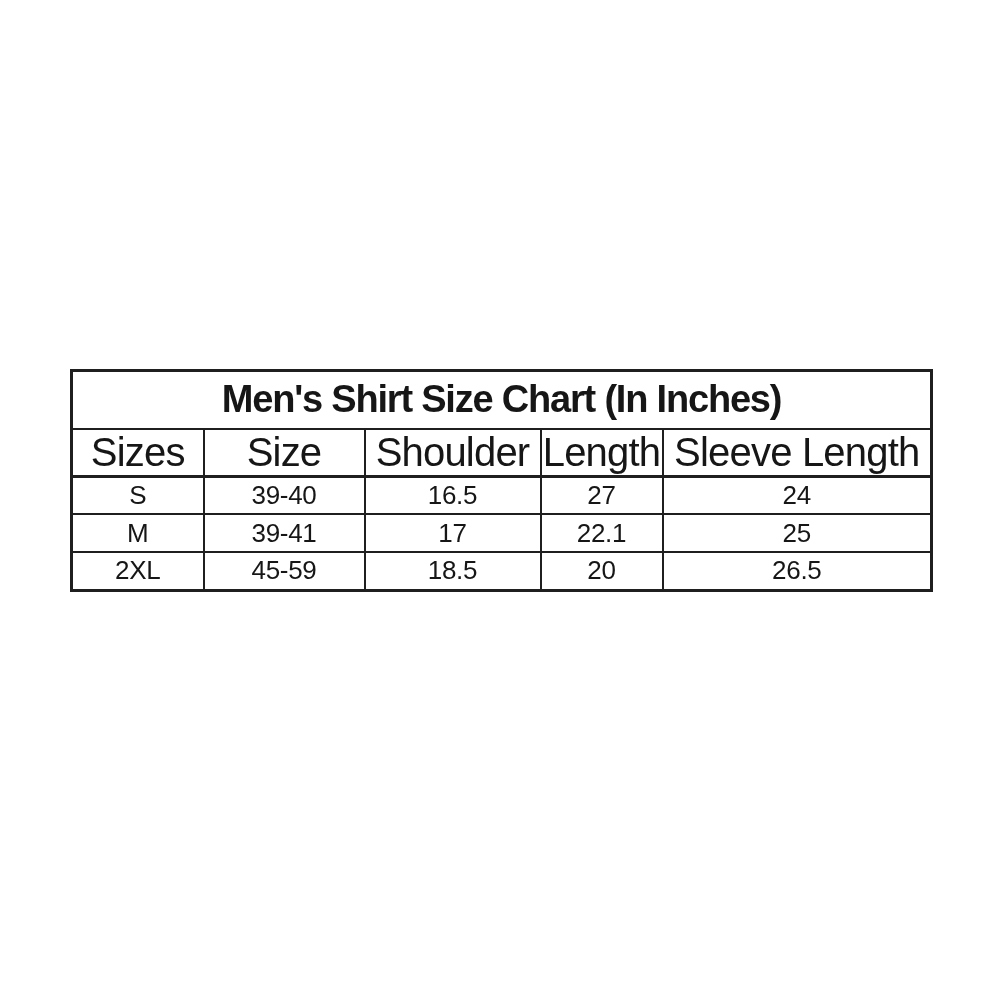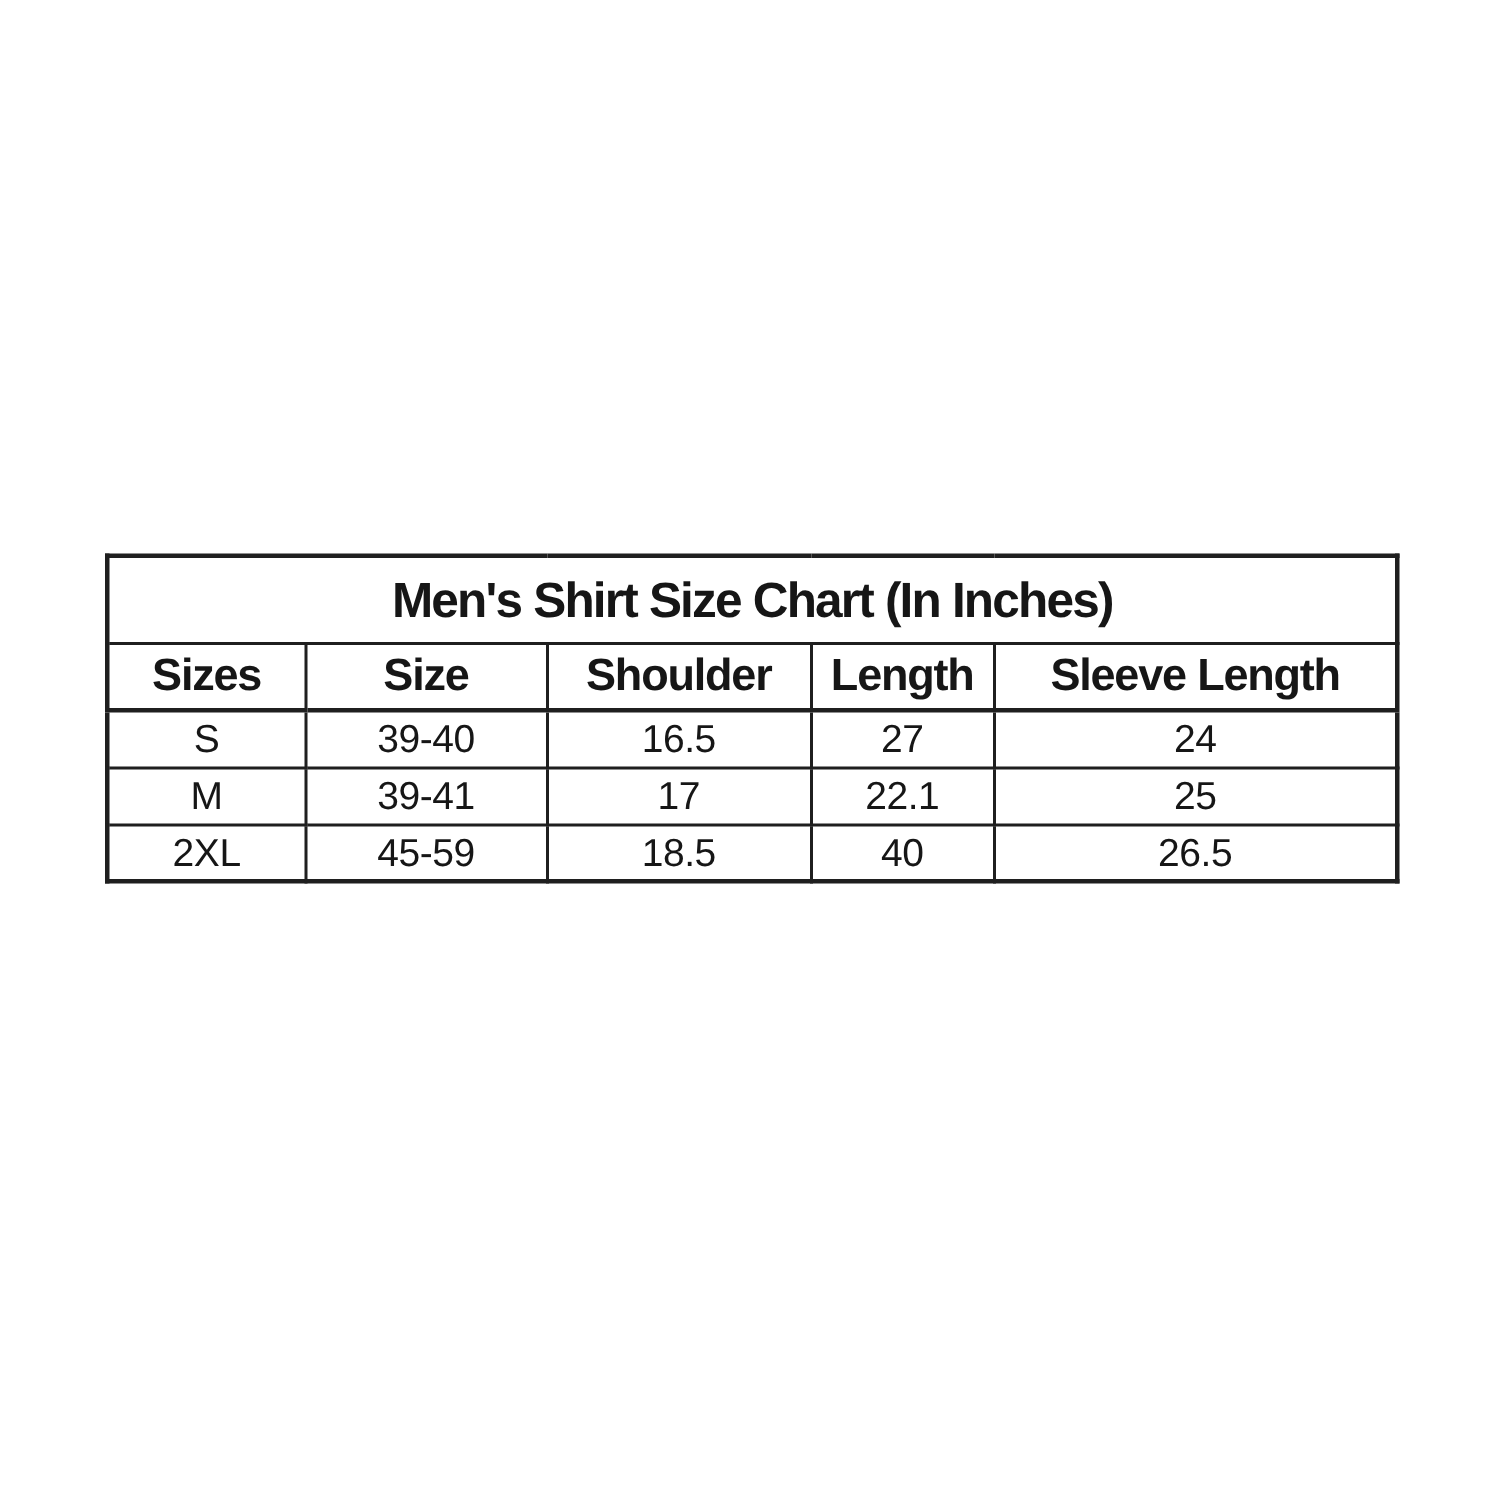--- a/index.html
+++ b/index.html
@@ -36,29 +36,29 @@
     border: 2px solid var(--border);
     text-align: center;
     vertical-align: middle;
     padding: 0;
     white-space: nowrap;
     overflow: hidden;
     color: var(--text);
   }
   td.chart-title {
     height: 58px;
-    font-size: 33px;
+    font-size: 38px;
     font-weight: bold;
     letter-spacing: -1.2px;
     border-bottom-width: 3px;
   }
   tr.header-row th {
     height: 45px;
-    font-size: 30px;
-    font-weight: bold;
+    font-size: 40px;
+    font-weight: normal;
     letter-spacing: -0.8px;
     border-bottom-width: 3px;
     margin-top: 28px;
   }
   tr.data-row td {
     height: 38px;
     font-size: 26px;
     font-weight: normal;
     letter-spacing: -0.3px;
   }
@@ -99,18 +99,18 @@
         <td>M</td>
         <td>39-41</td>
         <td>17</td>
         <td>22.1</td>
         <td>25</td>
       </tr>
       <tr class="data-row">
         <td>2XL</td>
         <td>45-59</td>
         <td>18.5</td>
-        <td>40</td>
+        <td>20</td>
         <td>26.5</td>
       </tr>
     </tbody>
   </table>
 </div>
 
 </body></html>

